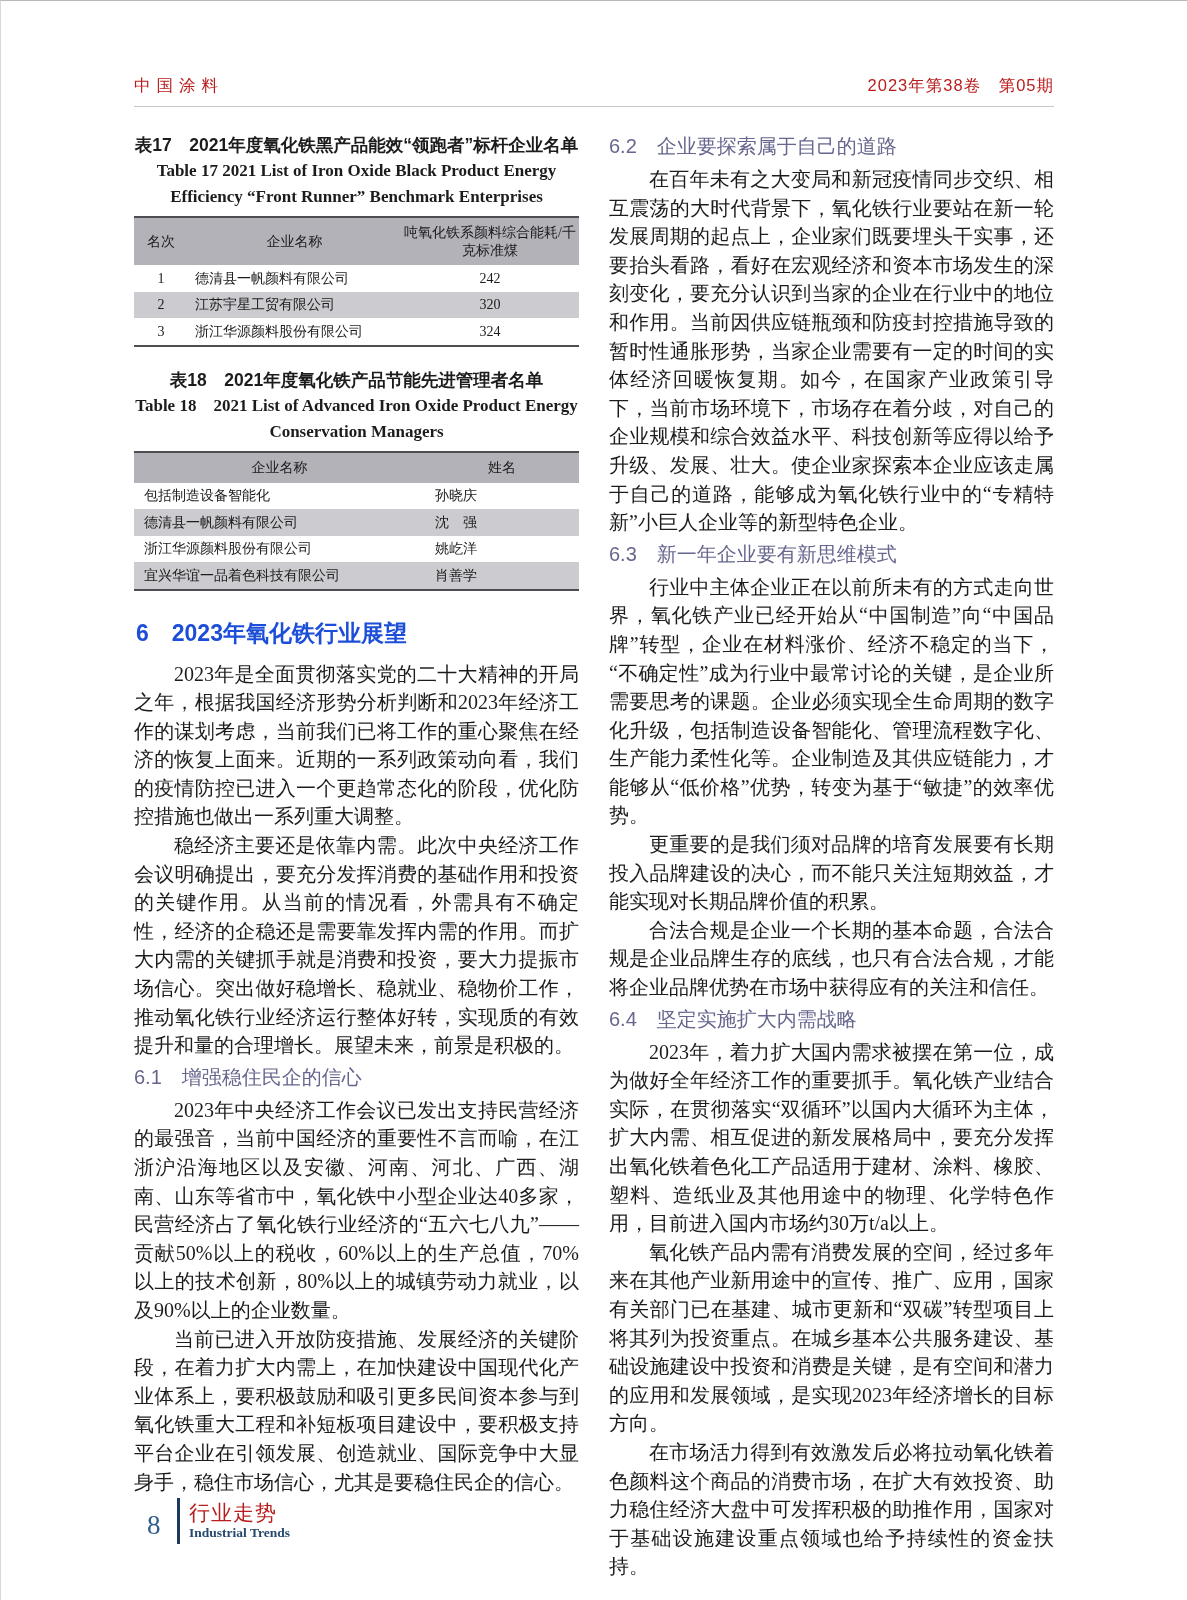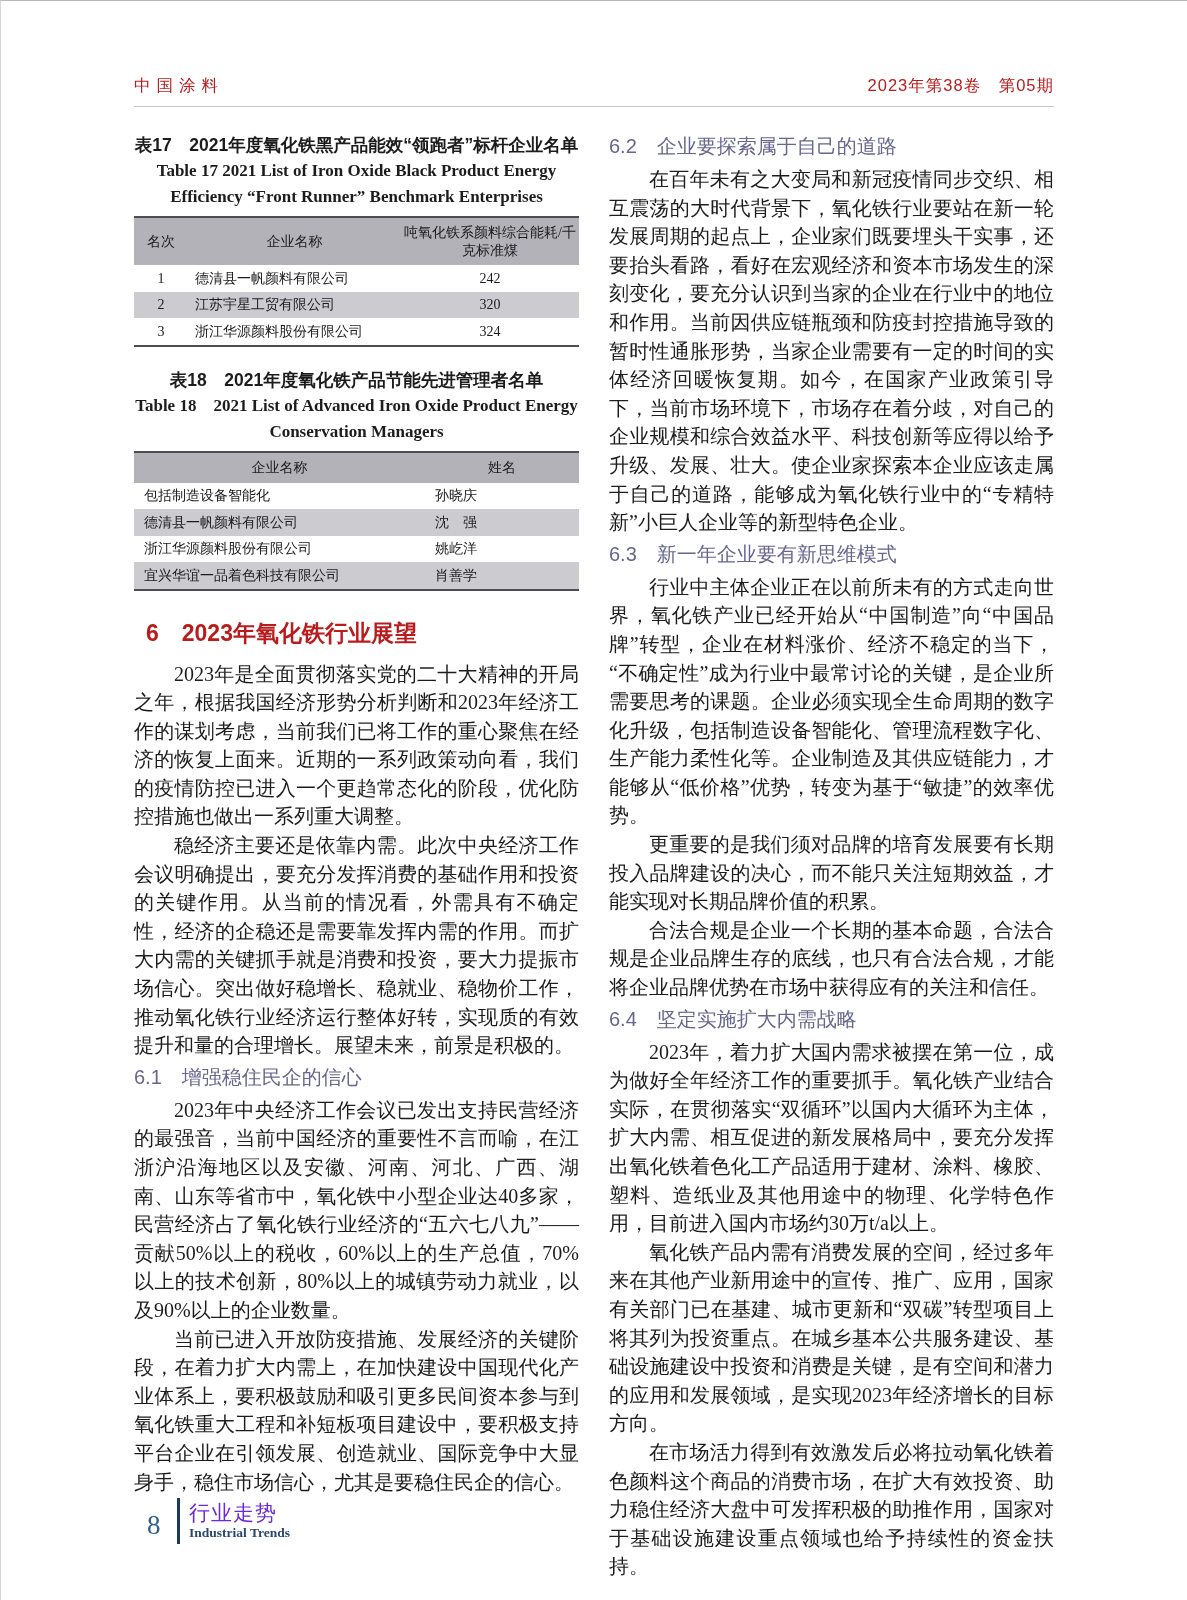--- a/index.html
+++ b/index.html
@@ -59,22 +59,22 @@
   td.c-name{text-align:left;padding-left:7px;}
   .c-val{width:172px;text-align:center;}
   
   td.c-company{text-align:left;padding-left:10px;}
   .c-person{width:148px;}
   td.c-person{text-align:left;padding-left:10px;}
 
   
   h1.sec{
     font-family:"Liberation Sans","DejaVu Sans",sans-serif;
-    color:#b91c1c;font-size:23px;font-weight:bold;
-    margin:27px 0 11px 12px;
+    color:#1d4ed8;font-size:23px;font-weight:bold;
+    margin:27px 0 11px 2px;
   }
   h2.sec{
     font-family:"Liberation Sans","DejaVu Sans",sans-serif;
     color:#66668e;font-size:20px;font-weight:normal;
     margin:3px 0 4px 0;line-height:1.45;
   }
 
   
   .paras p{
     margin:0;
@@ -88,21 +88,21 @@
     position:absolute;left:146px;top:1497px;
     display:flex;align-items:center;
   }
   .pagenum{
     color:#2f5d8c;font-size:27px;line-height:1;
     margin-right:16px;margin-top:8px;
   }
   .footbar{width:3.5px;height:46px;background:#1c3a5e;margin-right:9px;}
   .footlabels{display:flex;flex-direction:column;justify-content:center;}
   .foot-cn{
-    color:#6d28d9;font-family:"Liberation Sans","DejaVu Sans",sans-serif;
+    color:#b91c1c;font-family:"Liberation Sans","DejaVu Sans",sans-serif;
     font-size:21px;line-height:1.15;letter-spacing:1px;
   }
   .foot-en{
     color:#27496d;font-weight:bold;font-size:13.5px;line-height:1.2;
   }
 </style>
 </head>
 <body>
 
 <div class="page">

